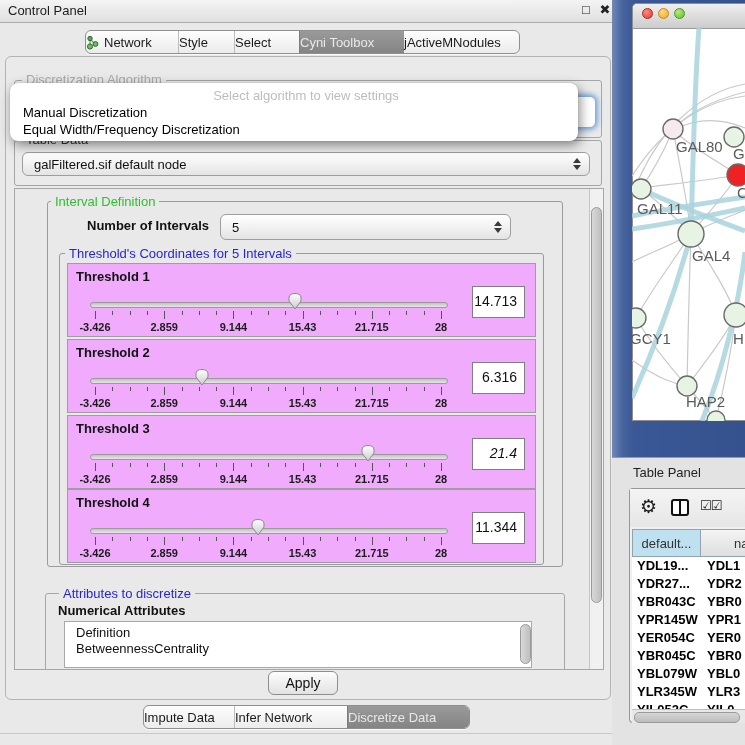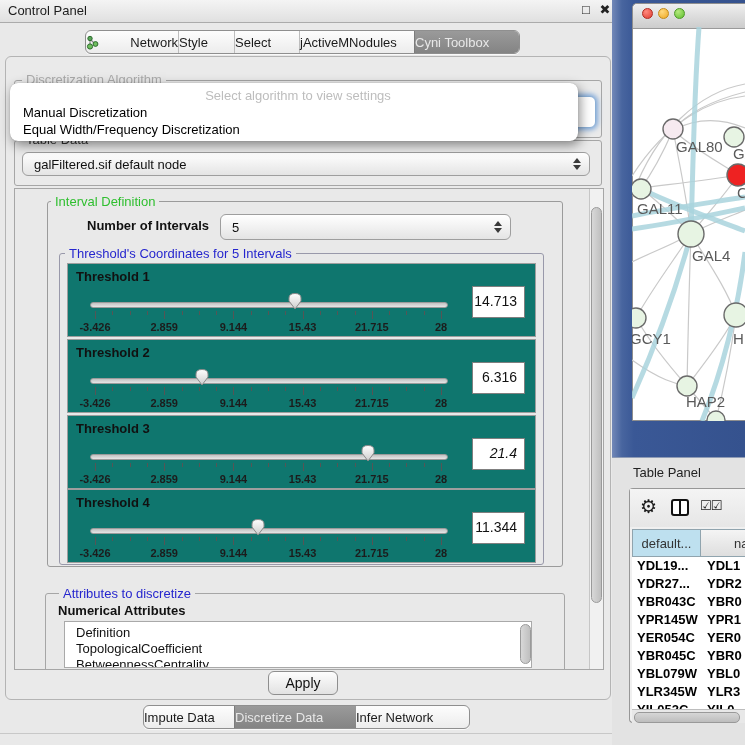--- a/index.html
+++ b/index.html
@@ -11,51 +11,51 @@
   #titlebar{left:0;top:0;width:618px;height:22px;
     background:linear-gradient(#F4F4F4,#E0E0E0);border-bottom:1px solid #ABABAB;}
   #titlebar .t{position:absolute;left:8px;top:3px;font-size:13px;color:#1c1c1c;}
   .winicon{position:absolute;top:2px;font-size:13px;color:#222;width:16px;text-align:center;cursor:default;}
   #panelbg{left:0;top:23px;width:618px;height:722px;background:#E9E9E9;}
   #contentpanel{left:5px;top:56px;width:604px;height:642px;border:1px solid #B4B4B4;
     border-radius:6px;background:#EAEAEA;}
   
   .seggroup{display:flex;border:1px solid #8F8F8F;border-radius:6px;overflow:hidden;
     background:linear-gradient(#FDFDFD,#ECECEC);box-shadow:0 1px 0 rgba(255,255,255,.7);}
-  .seg{display:flex;align-items:center;justify-content:space-between;font-size:13px;color:#1A1A1A;
+  .seg{display:flex;align-items:center;justify-content:flex-start;font-size:13px;color:#1A1A1A;
     height:100%;box-sizing:border-box;border-left:1px solid #BDBDBD;white-space:nowrap;}
   .seg:first-child{border-left:none;}
   .seg.sel{background:linear-gradient(#9A9A9A,#848484);color:#E8E8E8;border-left:1px solid #7C7C7C;}
   .seg.sel + .seg{border-left:none;}
   
   .groupbox{border:1px solid #A6A6A6;border-radius:3px;}
   .grouptitle{position:absolute;font-size:13px;line-height:15px;background:#E9E9E9;padding:0 4px;white-space:nowrap;}
   
   .combo{background:linear-gradient(#FFFFFF,#E4E4E4);border:1px solid #9E9E9E;border-radius:6px;
     font-size:13px;color:#111;display:flex;align-items:center;box-sizing:border-box;}
   .combo .val{padding-left:11px;flex:1;overflow:hidden;white-space:nowrap;}
   .spinner{width:9px;margin-right:8px;display:flex;flex-direction:column;align-items:center;gap:2px;}
   .spinner .up{width:0;height:0;border-left:4px solid transparent;border-right:4px solid transparent;border-bottom:5px solid #3a3a3a;}
   .spinner .dn{width:0;height:0;border-left:4px solid transparent;border-right:4px solid transparent;border-top:5px solid #3a3a3a;}
   
   #popup{left:10px;top:83px;width:568px;height:58px;background:#FFFFFF;border-radius:8px;
     box-shadow:2px 4px 12px rgba(0,0,0,.45), 0 0 1px rgba(0,0,0,.3);z-index:60;}
-  #popup .hint{position:absolute;left:4px;top:5px;width:100%;text-align:center;font-size:13px;color:#BDBDBD;}
+  #popup .hint{position:absolute;left:12px;top:5px;width:100%;text-align:center;font-size:13px;color:#BDBDBD;}
   #popup .opt1{position:absolute;left:13px;top:22px;font-size:13px;font-weight:normal;color:#000;}
   #popup .opt2{position:absolute;left:13px;top:39px;font-size:13px;color:#000;}
   #focuscombo{left:22px;top:96px;width:572px;height:30px;background:#fff;border:1px solid #8CB0D6;
     border-radius:6px;box-shadow:0 0 5px 2px #7FA8D9;z-index:10;}
   
   #scrollarea{left:14px;top:188px;width:588px;height:480px;border:1px solid #A6A6A6;
     background:#E9E9E9;overflow:hidden;}
   .vtrack{position:absolute;background:#F1F1F1;border-left:1px solid #C6C6C6;}
   .vthumb{position:absolute;background:linear-gradient(90deg,#D8D8D8,#BFBFBF);
     border:1px solid #9A9A9A;border-radius:6px;box-sizing:border-box;}
   
-  .tbox{position:absolute;border:1px solid #9E9E9E;background:#0f766e;}
+  .tbox{position:absolute;border:1px solid #9E9E9E;background:#f0abfc;}
   .tbox .tlabel{position:absolute;left:8px;top:5px;font-size:13px;font-weight:bold;color:#111;}
   .track{position:absolute;height:4px;background:linear-gradient(#C2C2C2,#E6E6E6);
     border:1px solid #9B9B9B;border-radius:3px;}
   .tick{position:absolute;width:1px;background:#555;}
   .ticklabel{position:absolute;font-size:11px;font-weight:bold;color:#1c1c1c;transform:translateX(-50%);white-space:nowrap;}
   .thumb{position:absolute;width:18px;height:20px;}
   .valbox{position:absolute;background:#fff;border:1px solid #7F7F7F;font-size:14px;color:#111;
     text-align:right;box-sizing:border-box;padding:6px 7px 0 0;}
   
   #attrlist{background:#fff;border:1px solid #A9A9A9;box-sizing:border-box;overflow:hidden;}
@@ -114,25 +114,25 @@
           <circle cx="9.5" cy="9" r="2.4" fill="#6FBE5E" stroke="#2F6B2F"></circle>
         </svg>
         <span>Network</span>
       </div>
       <div class="seg" style="width: 56px;">
         <span>Style</span>
       </div>
       <div class="seg" style="width: 65px;">
         <span>Select</span>
       </div>
+      <div class="seg sel" style="width: 105px;">
+        <span>Cyni Toolbox</span>
+      </div>
       <div class="seg" style="width: 115px;">
         <span>jActiveMNodules</span>
-      </div>
-      <div class="seg sel" style="width: 105px;">
-        <span>Cyni Toolbox</span>
       </div>
     </div>
 
   <div class="abs groupbox" style="left:14px;top:80px;width:586px;height:56px;"></div>
   <div class="grouptitle" style="left:22px;top:72px;color:#A9A9A9;">Discretization Algorithm</div>
   <div id="focuscombo" class="abs"></div>
 
   <div id="popup" class="abs">
     <div class="hint">Select algorithm to view settings</div>
     <div class="opt1">Manual Discretization</div>
@@ -338,40 +338,39 @@
           </div>
           <div class="valbox" style="left: 404px; top: 22px; width: 53px; height: 32px;">11.344</div>
         </div>
       </div>
 
     <div class="abs groupbox" style="left:30px;top:404px;width:518px;height:80px;"></div>
     <div class="grouptitle" style="left: 44px; top: 397px; color: rgb(38, 38, 206);" id="attrtitle">Attributes to discretize</div>
     <div class="abs" style="left:43px;top:414px;font-size:13px;font-weight:bold;color:#111;">Numerical Attributes</div>
     <div id="attrlist" class="abs" style="left:49px;top:432px;width:468px;height:47px;padding-top:3px;">
         <div class="item">Definition</div>
-        <div class="item">TopologicalCoefficient</div>
         <div class="item">BetweennessCentrality</div>
       </div>
     <div class="vthumb" style="left:505px;top:435px;width:11px;height:40px;"></div>
 
     <div class="vtrack" style="left:574px;top:0;width:14px;height:480px;"></div>
     <div class="vthumb" style="left:575.5px;top:18px;width:11px;height:396px;"></div>
   </div>
 
   <div class="abs pushbtn" style="left:268px;top:671px;width:68px;height:22px;">Apply</div>
 
   <div class="abs seggroup" id="bottomtabs" style="left:143px;top:705px;width:325px;height:22px;">
       <div class="seg" style="width: 90px;">
         <span>Impute Data</span>
       </div>
+      <div class="seg" style="width: 113px;">
+        <span>Infer Network</span>
+      </div>
       <div class="seg sel" style="width: 122px;">
         <span>Discretize Data</span>
-      </div>
-      <div class="seg" style="width: 113px;">
-        <span>Infer Network</span>
       </div>
     </div>
   <div class="abs" style="left:0;top:733px;width:618px;height:1px;background:#C8C8C8;"></div>
 
   <div id="desktop" class="abs"></div>
 
   <div id="netwin" class="abs">
     <div id="nettitle">
       <span class="light" style="left:9px;background:radial-gradient(circle at 35% 30%,#FF8A7E,#E03C30);border:1px solid #B02A20;"></span>
       <span class="light" style="left:25px;background:radial-gradient(circle at 35% 30%,#FFD97E,#EFA821);border:1px solid #C28A1A;"></span>

